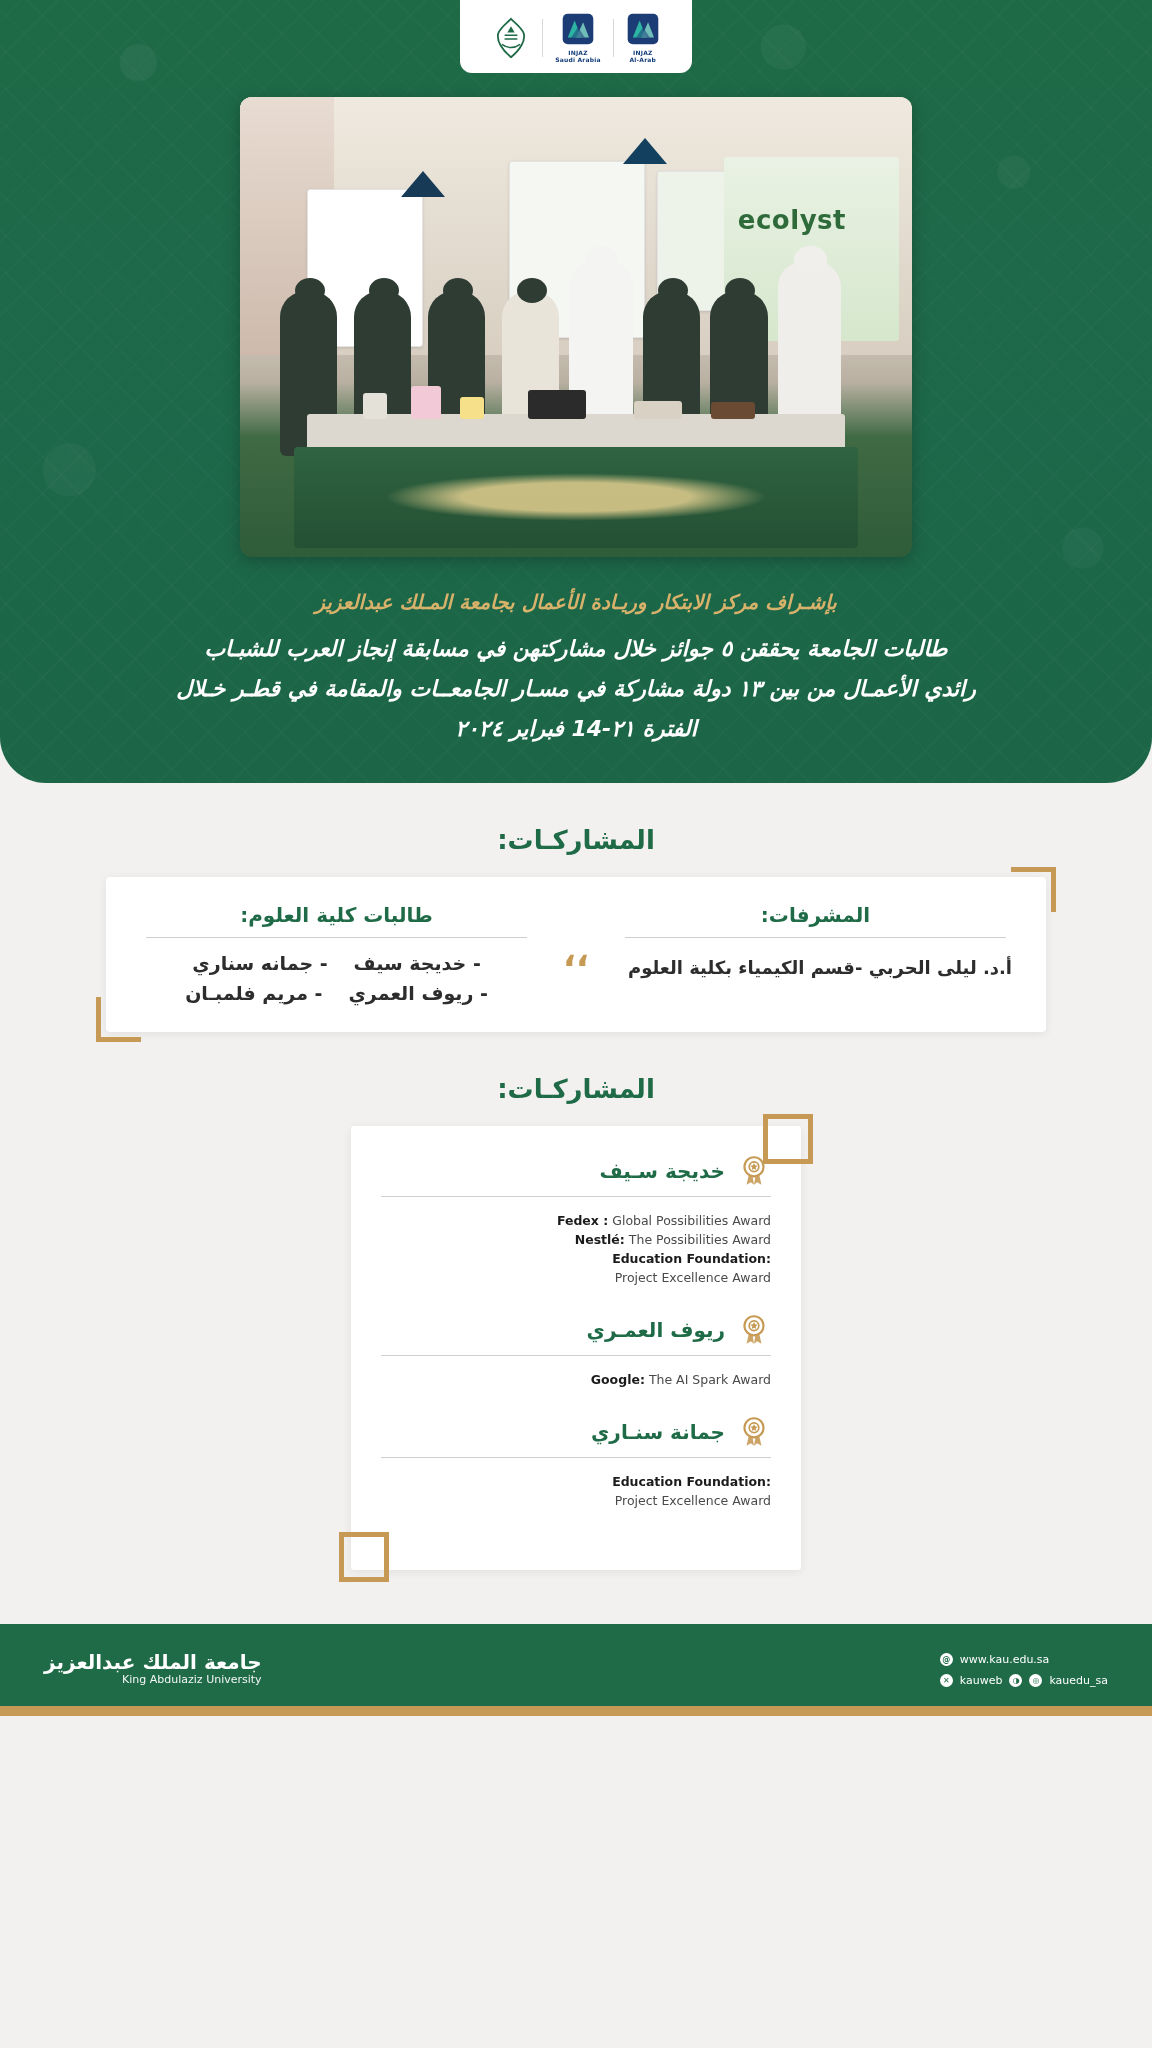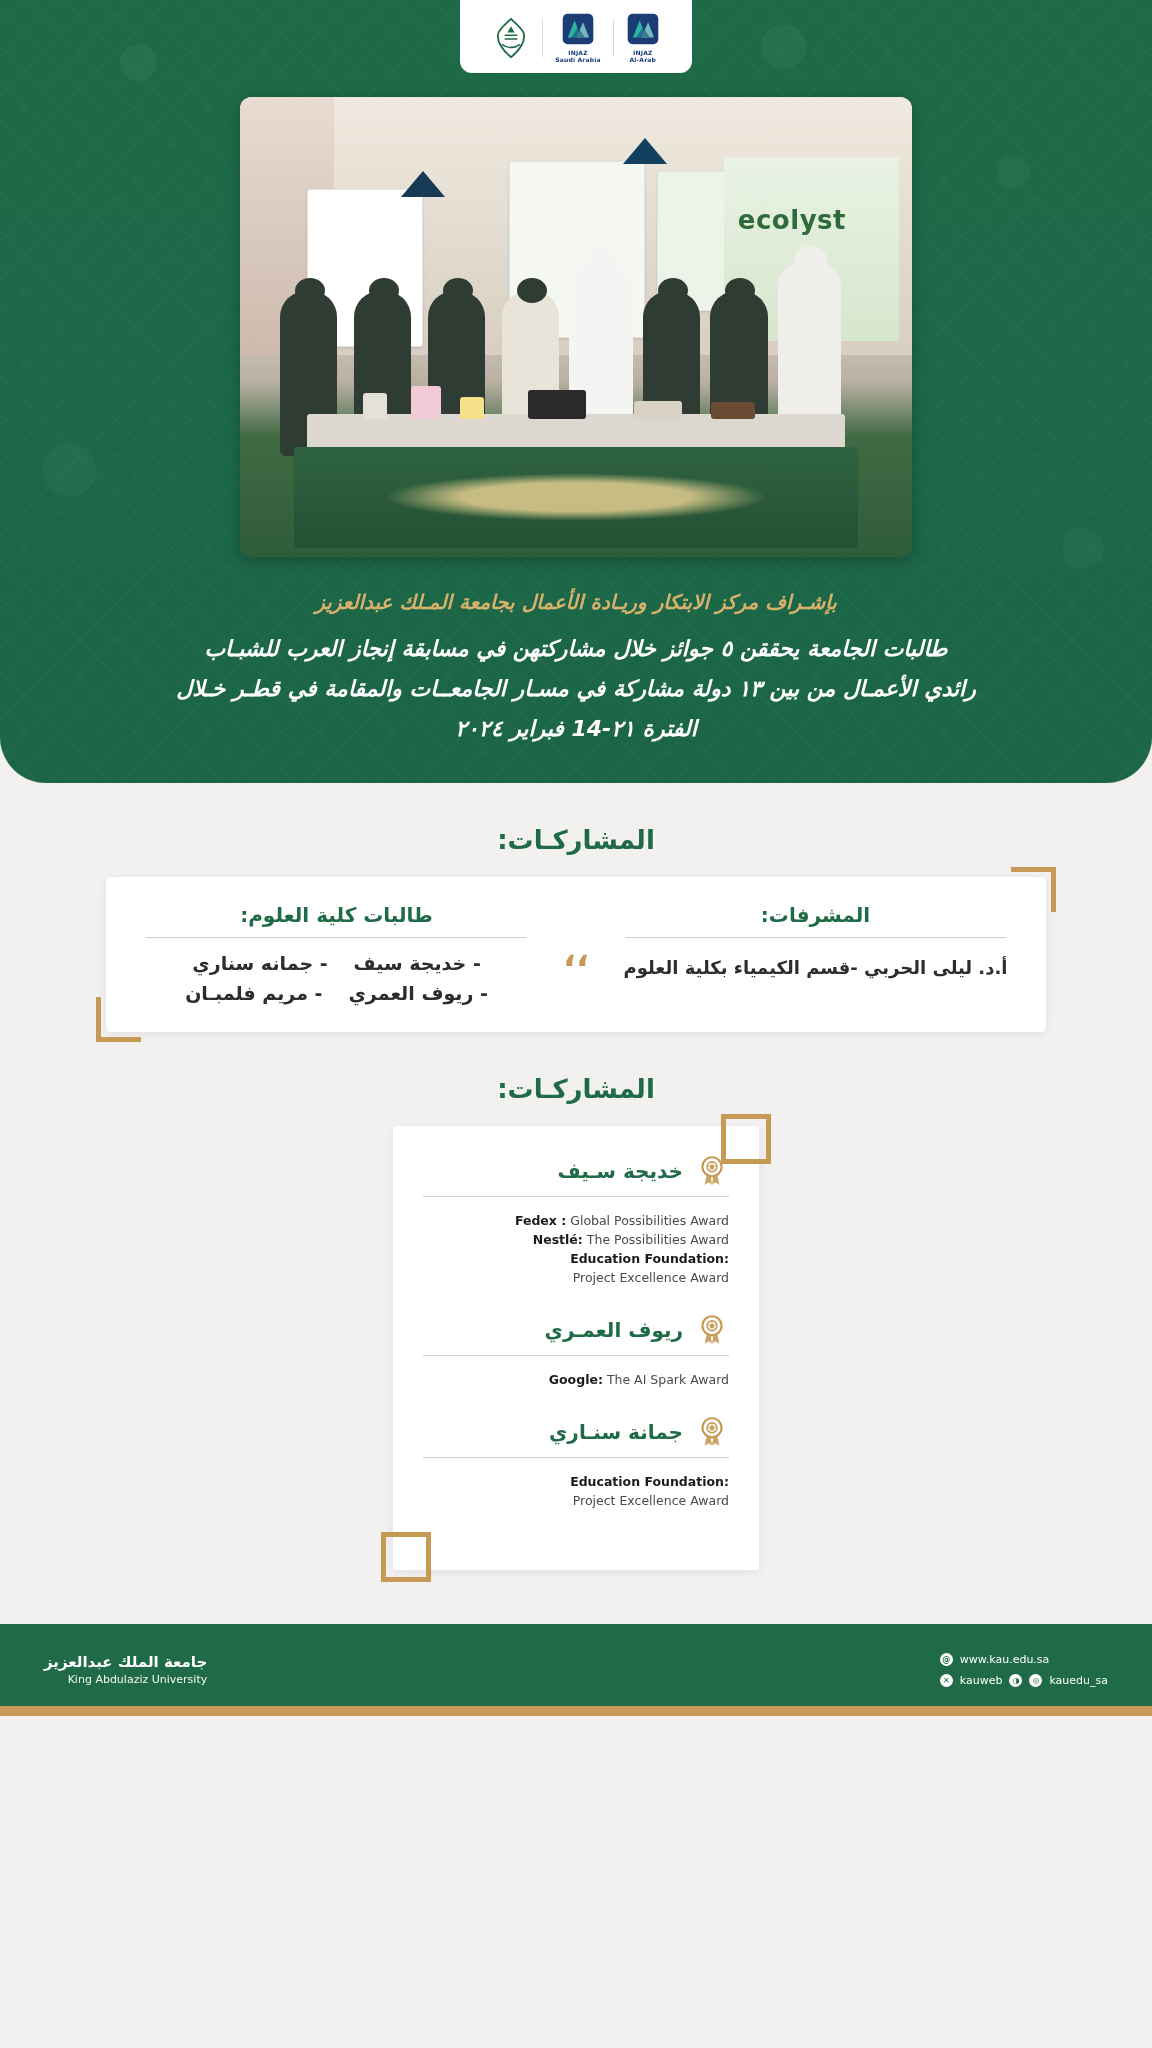--- a/index.html
+++ b/index.html
@@ -155,29 +155,29 @@
   .col-title{
     color:#1f6b47;
     font-size:20px;
     font-weight:bold;
     text-align:center;
     margin-bottom:10px;
   }
   .col-rule{height:1px;background:#cfcfcf;margin:0 6px 14px;}
   .names-grid{display:flex;flex-direction:column;gap:8px;align-items:center;}
   .names-row{display:flex;gap:26px;justify-content:center;font-size:19px;color:#2d2d2d;font-weight:bold;}
-  .sup-line{font-size:18px;color:#2d2d2d;font-weight:bold;text-align:center;line-height:32px;}
+  .sup-line{font-size:18px;color:#2d2d2d;font-weight:bold;line-height:32px;}
   .quote-mark{
     display:flex;align-items:center;justify-content:center;
     color:#c69a55;font-size:34px;font-weight:bold;line-height:1;
     padding:0 4px;
   }
 
   
-  .awards-wrap{position:relative;width:366px;margin:0 auto;}
+  .awards-wrap{position:relative;width:450px;margin:0 auto;}
   .awards-card{
     position:relative;
     background:#ffffff;
     border-radius:3px;
     box-shadow:0 2px 10px rgba(0,0,0,.07);
     padding:28px 30px 34px;
     box-sizing:border-box;
   }
   .award-block{margin-bottom:26px;}
   .award-head{display:flex;align-items:center;justify-content:flex-start;gap:12px;}
@@ -204,21 +204,21 @@
     padding:0 44px;
     box-sizing:border-box;
   }
   .footer:after{
     content:"";position:absolute;left:0;right:0;bottom:0;height:10px;background:#c69a55;
   }
   .f-left{display:flex;flex-direction:column;gap:8px;color:#ffffff;font-size:11px;direction:ltr;}
   .f-row{display:flex;align-items:center;gap:7px;}
   .f-ico{width:13px;height:13px;border-radius:50%;background:#ffffff;color:#1f6b47;font-size:8px;display:flex;align-items:center;justify-content:center;font-weight:bold;}
   .f-right{text-align:right;color:#ffffff;}
-  .f-ar{font-size:15px;font-weight:bold;line-height:20px;}
+  .f-ar{font-size:20px;font-weight:bold;line-height:20px;}
   .f-en{font-size:11px;line-height:16px;opacity:.95;}
 </style>
 </head>
 <body>
 
 <div class="page">
 
   <div class="hero">
 
     <div class="logo-card">

